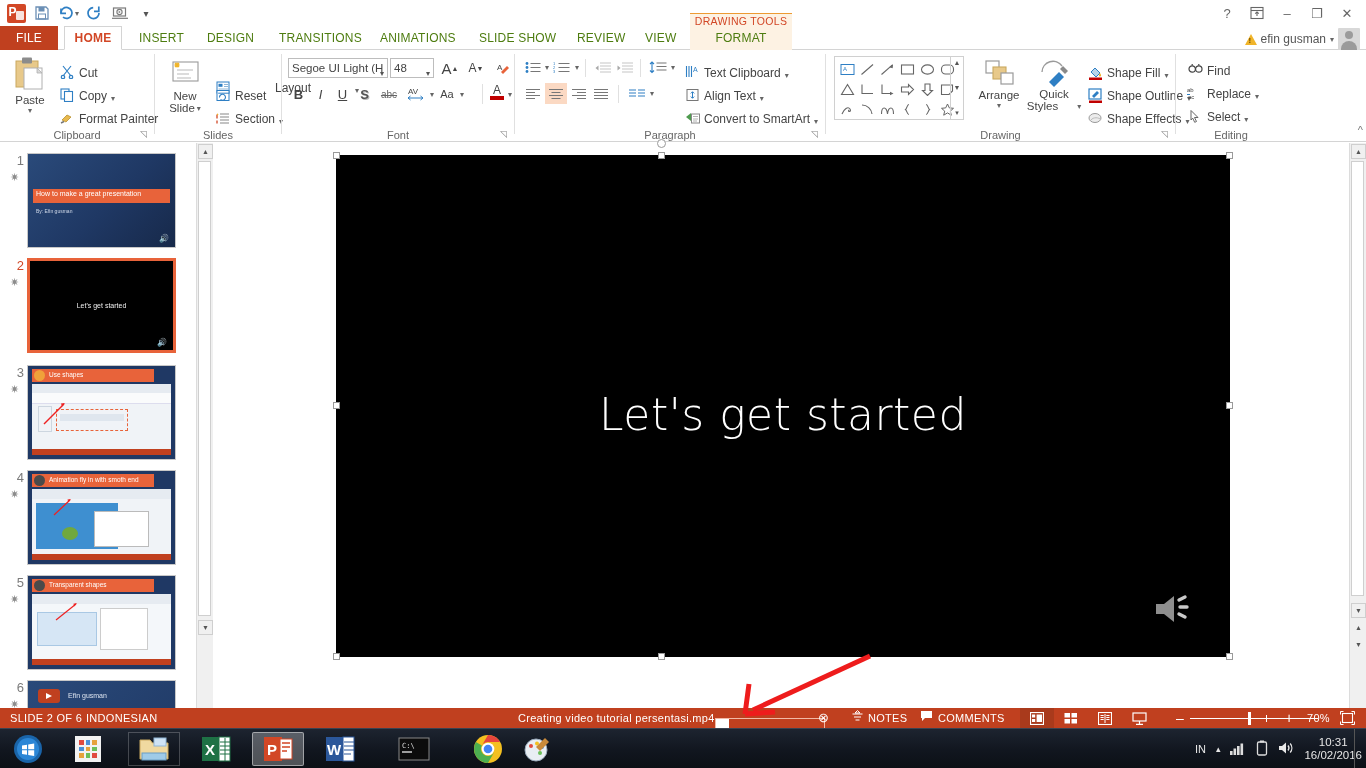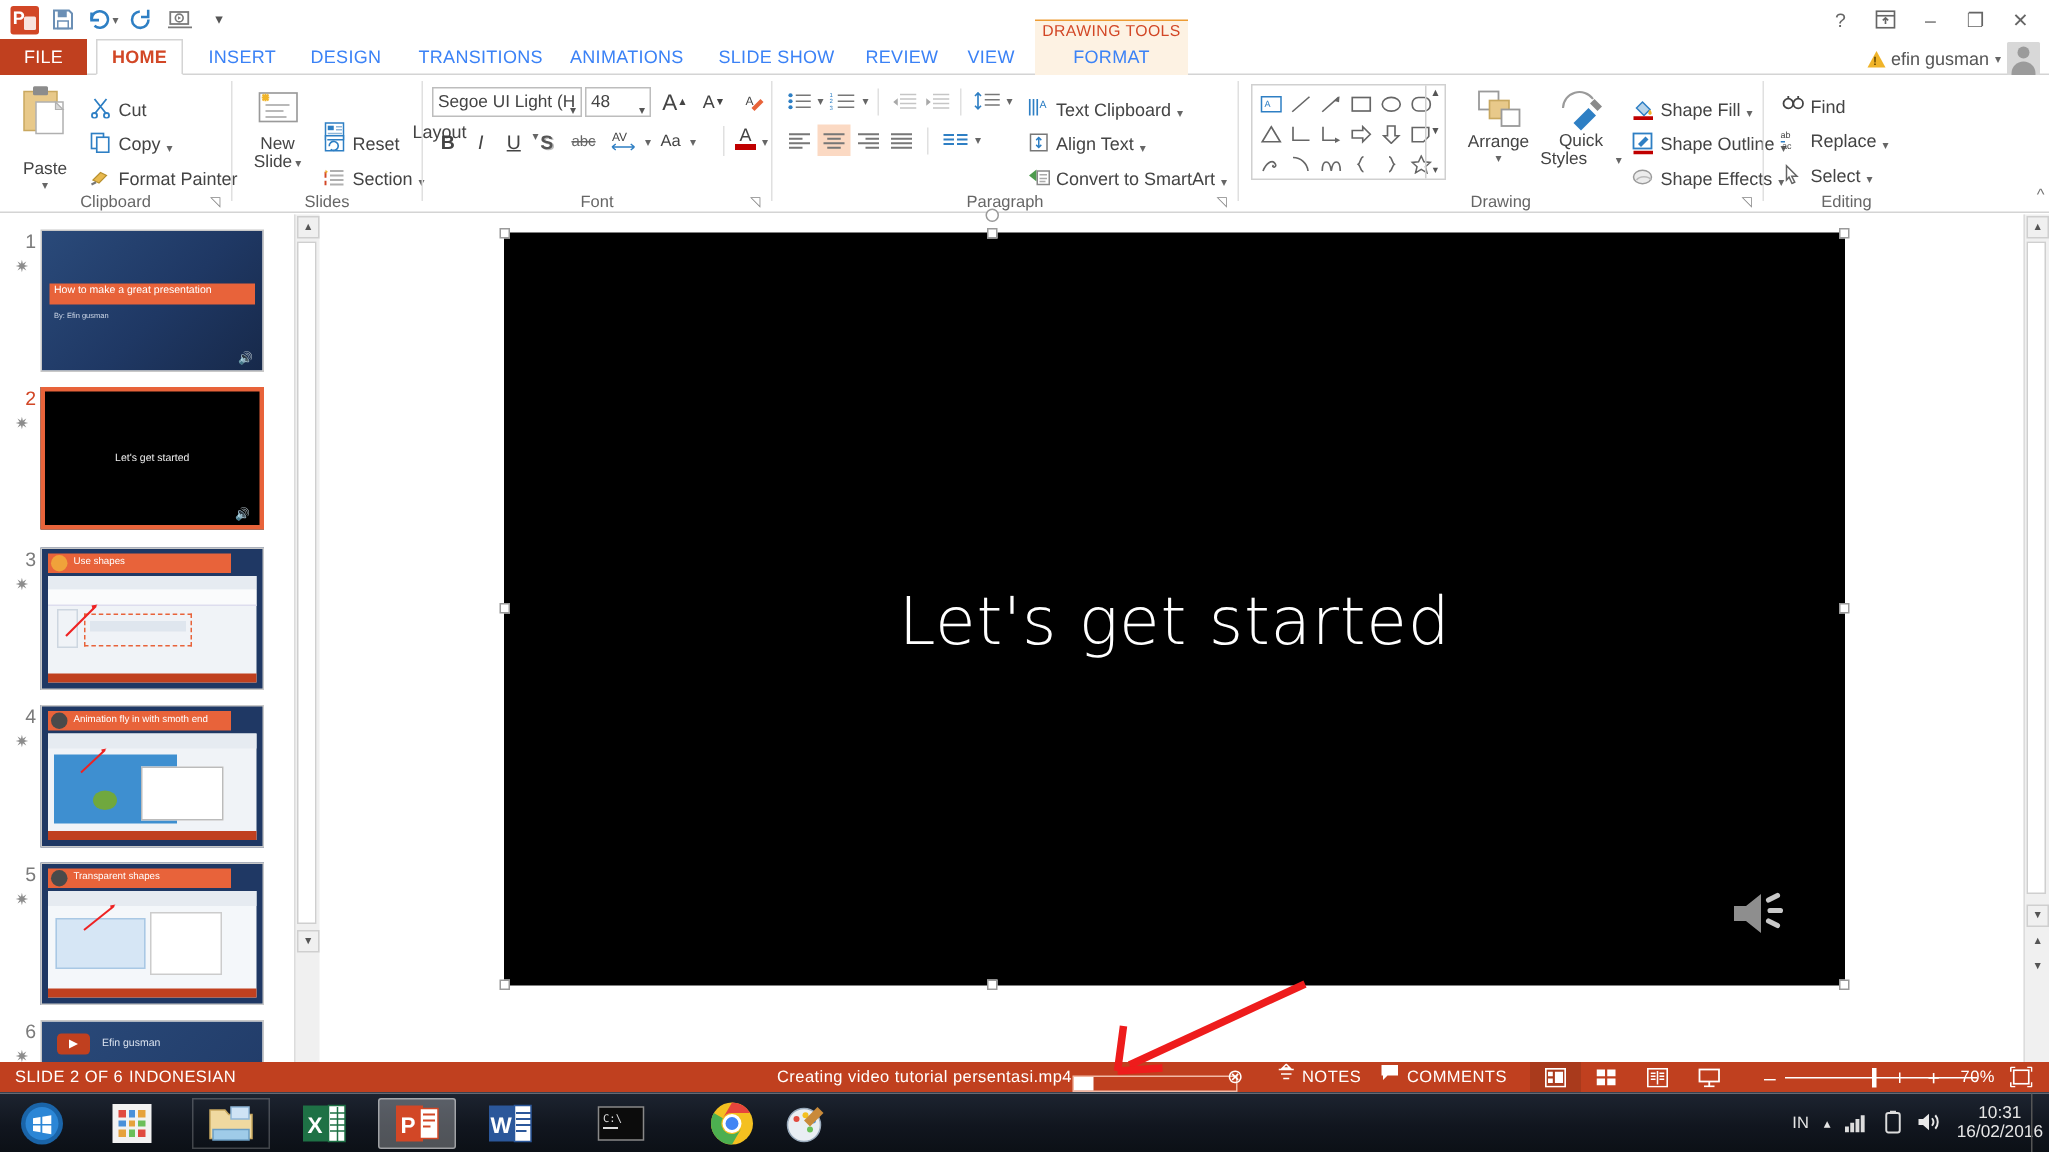--- a/index.html
+++ b/index.html
@@ -19,21 +19,21 @@
   .qat .qbtn { width:24px; height:22px; display:flex; align-items:center; justify-content:center; cursor:default; }
   .ppt-logo { width:19px; height:19px; background:#d24726; border-radius:2px; position:relative; }
   .ppt-logo:after { content:"P"; position:absolute; left:2px; top:1px; font-size:12px; color:#fff; font-weight:bold; font-family:"Liberation Sans",sans-serif; }
   .ppt-logo:before { content:""; position:absolute; right:2px; bottom:3px; width:8px; height:9px; background:#fff; opacity:.85; border-radius:1px;}
   .win-title { position:absolute; left:0; top:4px; width:1366px; text-align:center; font-size:12.5px; color:#444; }
   .wctl { position:absolute; right:4px; top:2px; display:flex; align-items:center; }
   .wctl .wb { width:30px; height:22px; display:flex; align-items:center; justify-content:center; color:#666; font-size:13px; }
 
   
   .tabstrip { position:absolute; left:0; top:26px; width:1366px; height:24px; background:#fff; border-bottom:1px solid #d4d4d4; }
-  .tab { position:absolute; top:0; height:24px; line-height:24px; padding:0 11px; font-size:12px; color:#3b82f6; letter-spacing:.2px; }
+  .tab { position:absolute; top:0; height:24px; line-height:24px; padding:0 11px; font-size:12px; color:#4d7c0f; letter-spacing:.2px; }
   .tab.file { background:#c0401f; color:#fff; left:0; width:58px; text-align:center; padding:0; }
   .tab.active { color:#d24726; border:1px solid #d4d4d4; border-bottom:1px solid #fff; background:#fff; line-height:23px;font-weight:bold;}
   .ctx-group { position:absolute; left:690px; top:-12px; width:102px; height:36px; background:#fdf2e3; }
   .ctx-bar { position:absolute; left:690px; top:-13px; width:102px; height:3px; background:#ed9b33; }
   .ctx-label { position:absolute; left:690px; top:-11px; width:102px; text-align:center; font-size:10.5px; color:#d24726; letter-spacing:.3px;}
   .acct { position:absolute; right:6px; top:28px; display:flex; align-items:center; gap:4px; font-size:12px; color:#555; }
   .acct .avatar { width:22px; height:22px; background:#d8d8d8; border-radius:1px; position:relative; overflow:hidden;}
   .acct .avatar:before { content:""; position:absolute; left:7px; top:3px; width:8px; height:8px; border-radius:50%; background:#9b9b9b;}
   .acct .avatar:after { content:""; position:absolute; left:3px; top:13px; width:16px; height:11px; border-radius:8px 8px 0 0; background:#9b9b9b;}
   .warn-tri { width:0;height:0;border-left:6px solid transparent;border-right:6px solid transparent;border-bottom:11px solid #f0b429; position:relative;}
@@ -190,21 +190,21 @@
   <div class="ribbon">
 
     <div class="rgroup" style="left:0;width:154px;">
       <div class="bigbtn" style="position:absolute;left:6px;top:6px;width:48px;">
         <svg width="34" height="36" viewBox="0 0 34 36">
             <rect x="3" y="5" width="22" height="26" fill="#e8c98a" stroke="#c9a85f" stroke-width="1"></rect>
             <rect x="9" y="1.5" width="10" height="6" rx="1" fill="#8c8c8c"></rect>
             <rect x="11" y="12" width="18" height="21" fill="#fff" stroke="#b0b0b0" stroke-width="1"></rect>
             <path d="M24 12l5 5h-5z" fill="#d8d8d8" stroke="#b0b0b0" stroke-width=".8"></path>
           </svg>
-        <span style="margin-top:15px;">Paste</span>
+        <span style="margin-top:2px;">Paste</span>
         <span class="caret">▾</span>
       </div>
       <div class="mi" style="position:absolute;left:56px;top:8px;">
         <span class="ic">
             <svg width="14" height="14" viewBox="0 0 14 14">
               <path d="M3 1l8 10M11 1L3 11" stroke="#2e7fc4" stroke-width="1.2" fill="none"></path>
               <circle cx="3" cy="12" r="1.7" fill="none" stroke="#2e7fc4" stroke-width="1.2"></circle>
               <circle cx="11" cy="12" r="1.7" fill="none" stroke="#2e7fc4" stroke-width="1.2"></circle>
             </svg>
           </span>

